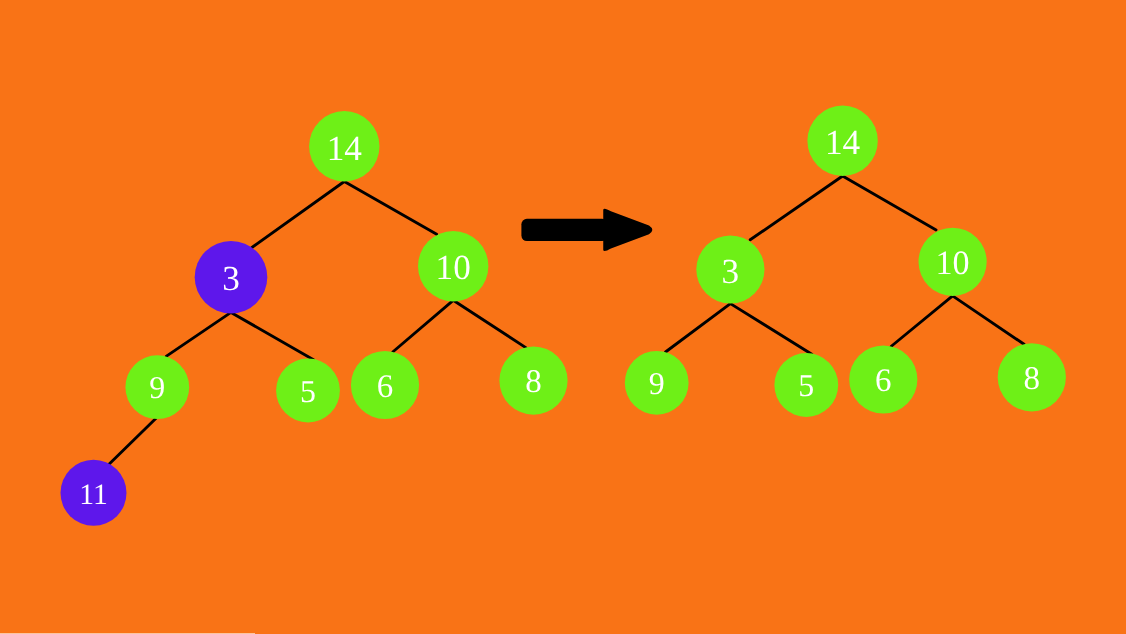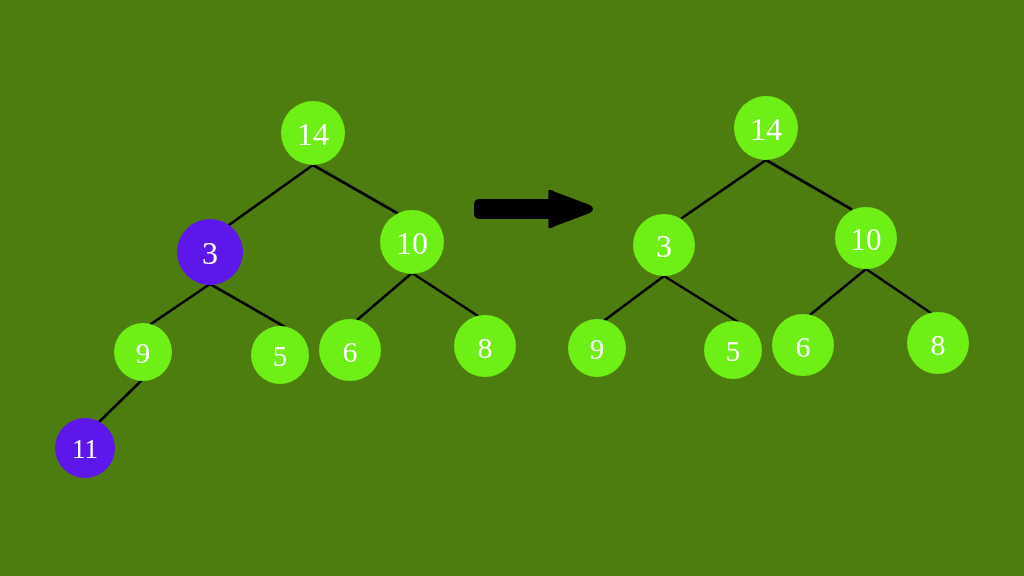--- a/index.html
+++ b/index.html
@@ -10,21 +10,21 @@
   body {
     width: 1024px;
     height: 576px;
     overflow: hidden;
     font-family: "Liberation Serif", serif;
   }
   #stage {
     position: relative;
     width: 1024px;
     height: 576px;
-    background: #4d7c0f;
+    background: #f97316;
     text-decoration: underline;
   }
   svg#diagram {
     display: block;
     width: 1024px;
     height: 576px;
   }
   .node-label {
     font-family: "Liberation Serif", serif;
     fill: #ffffff;

